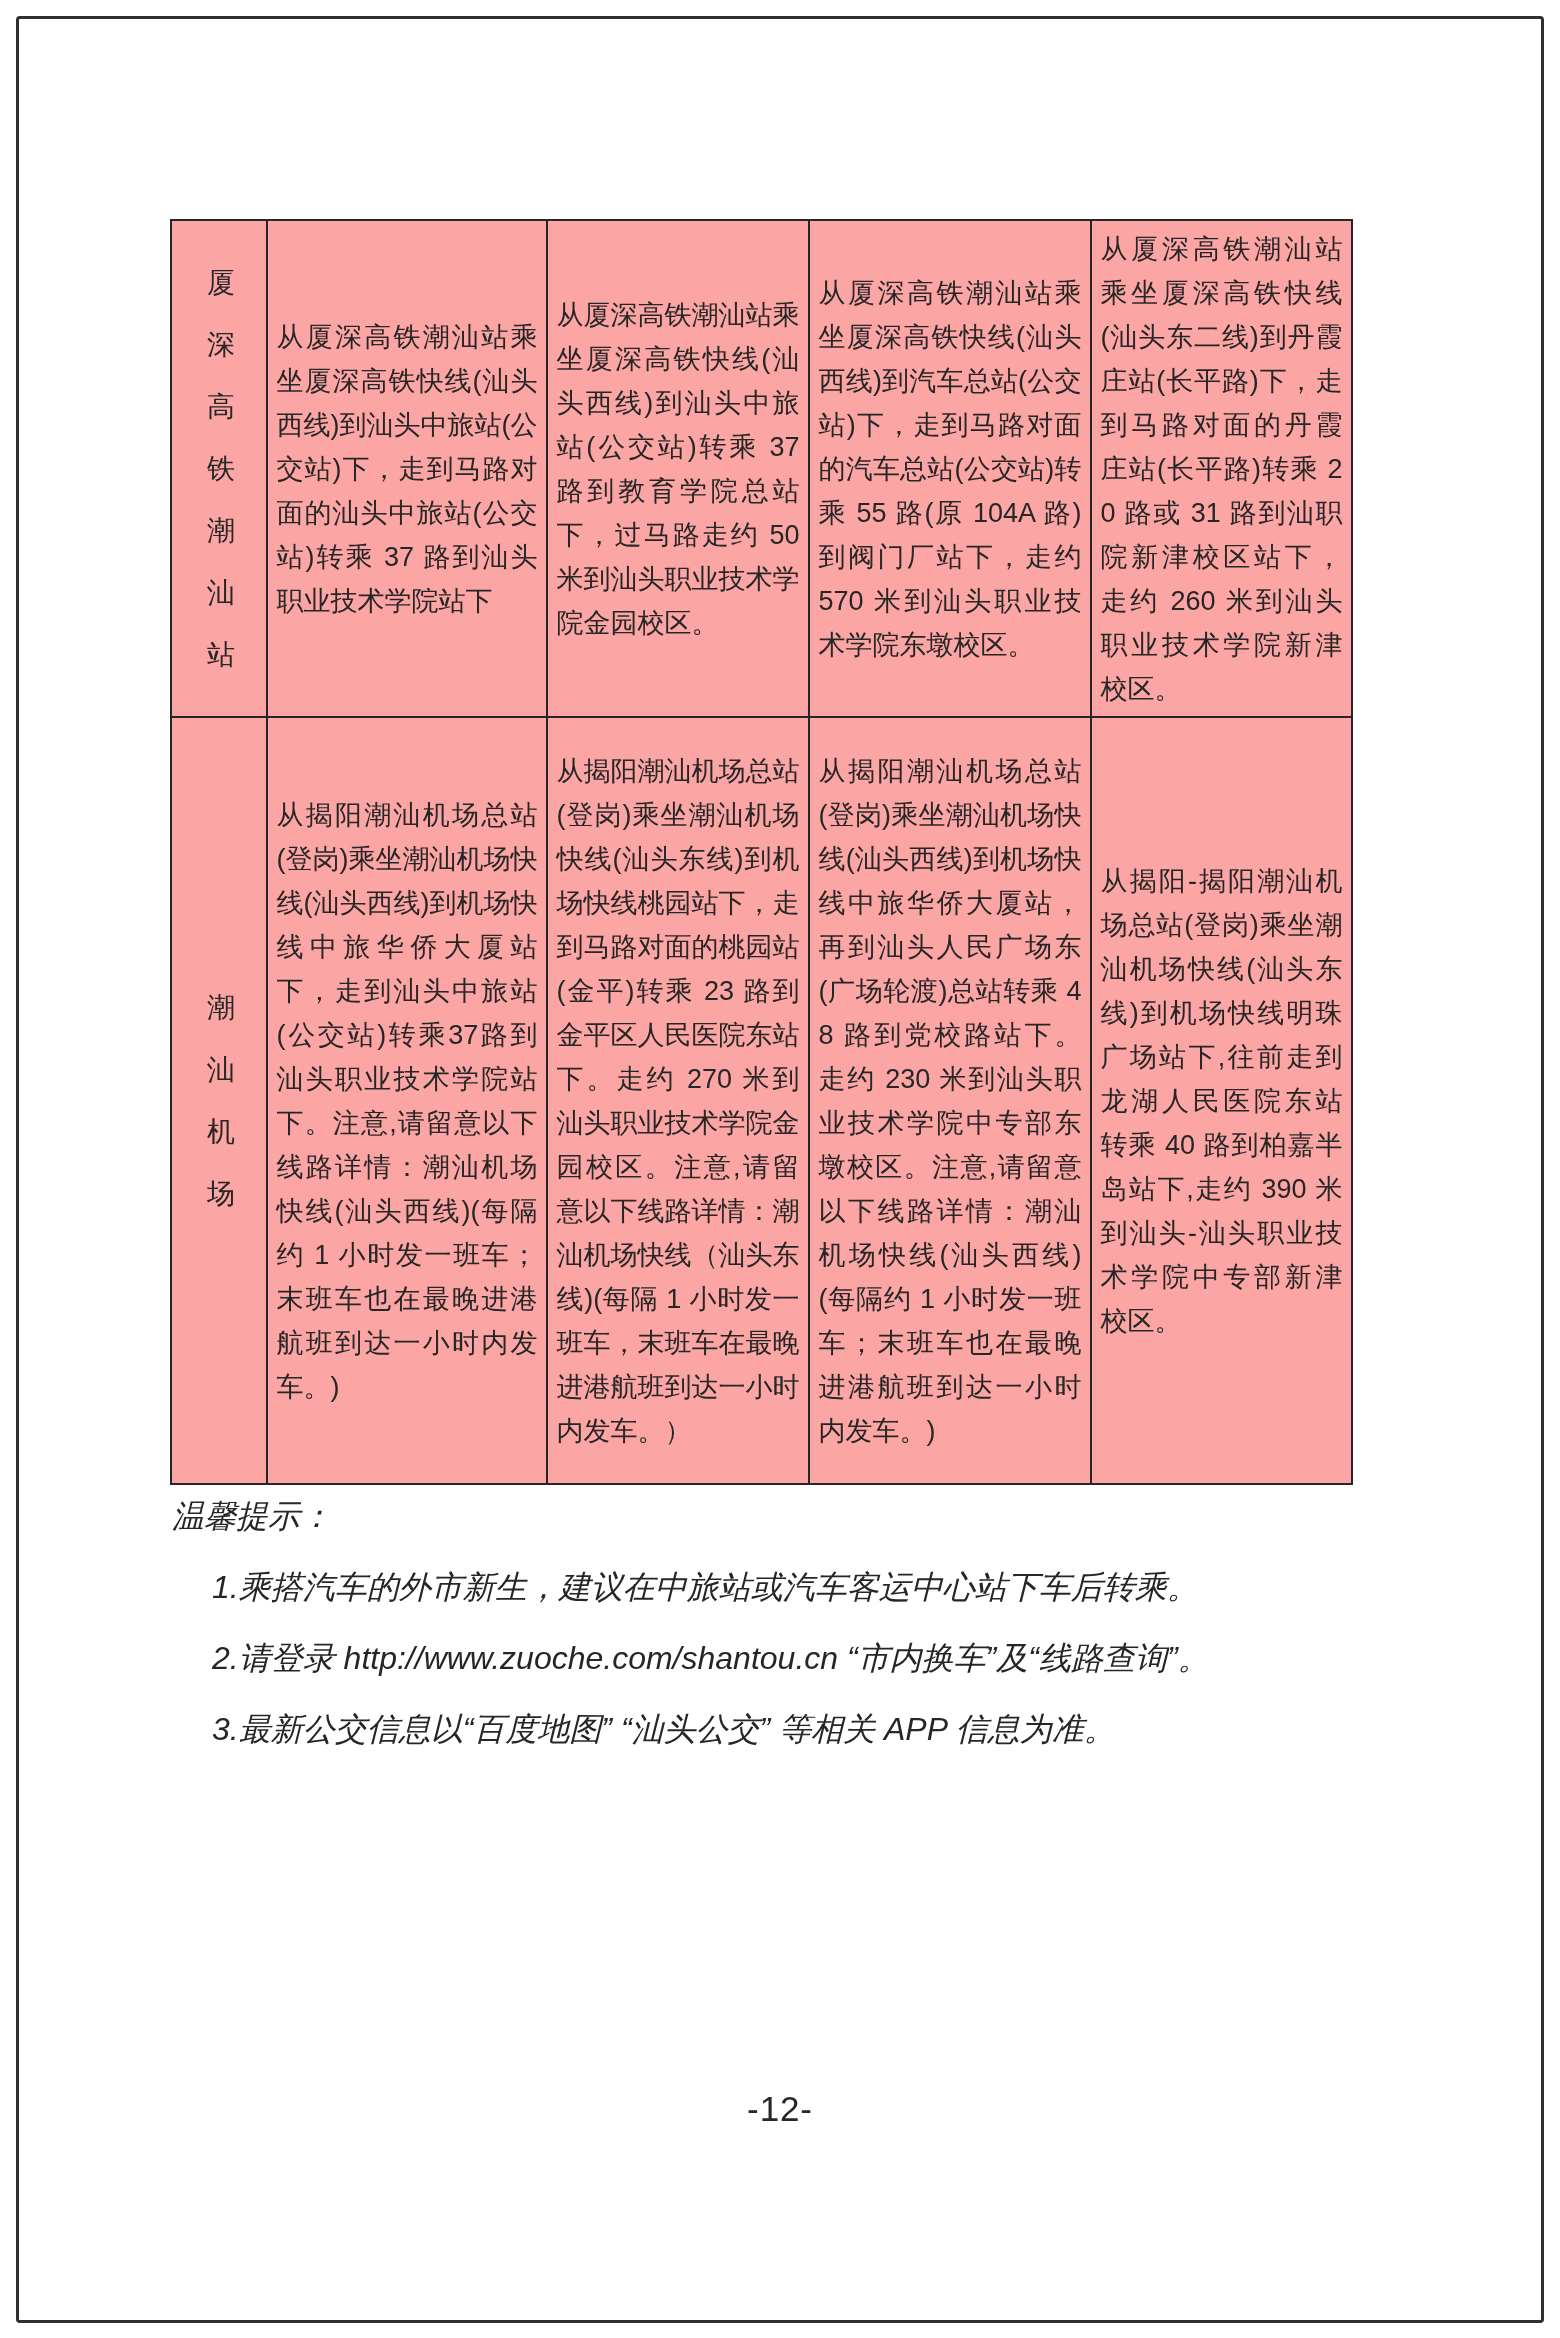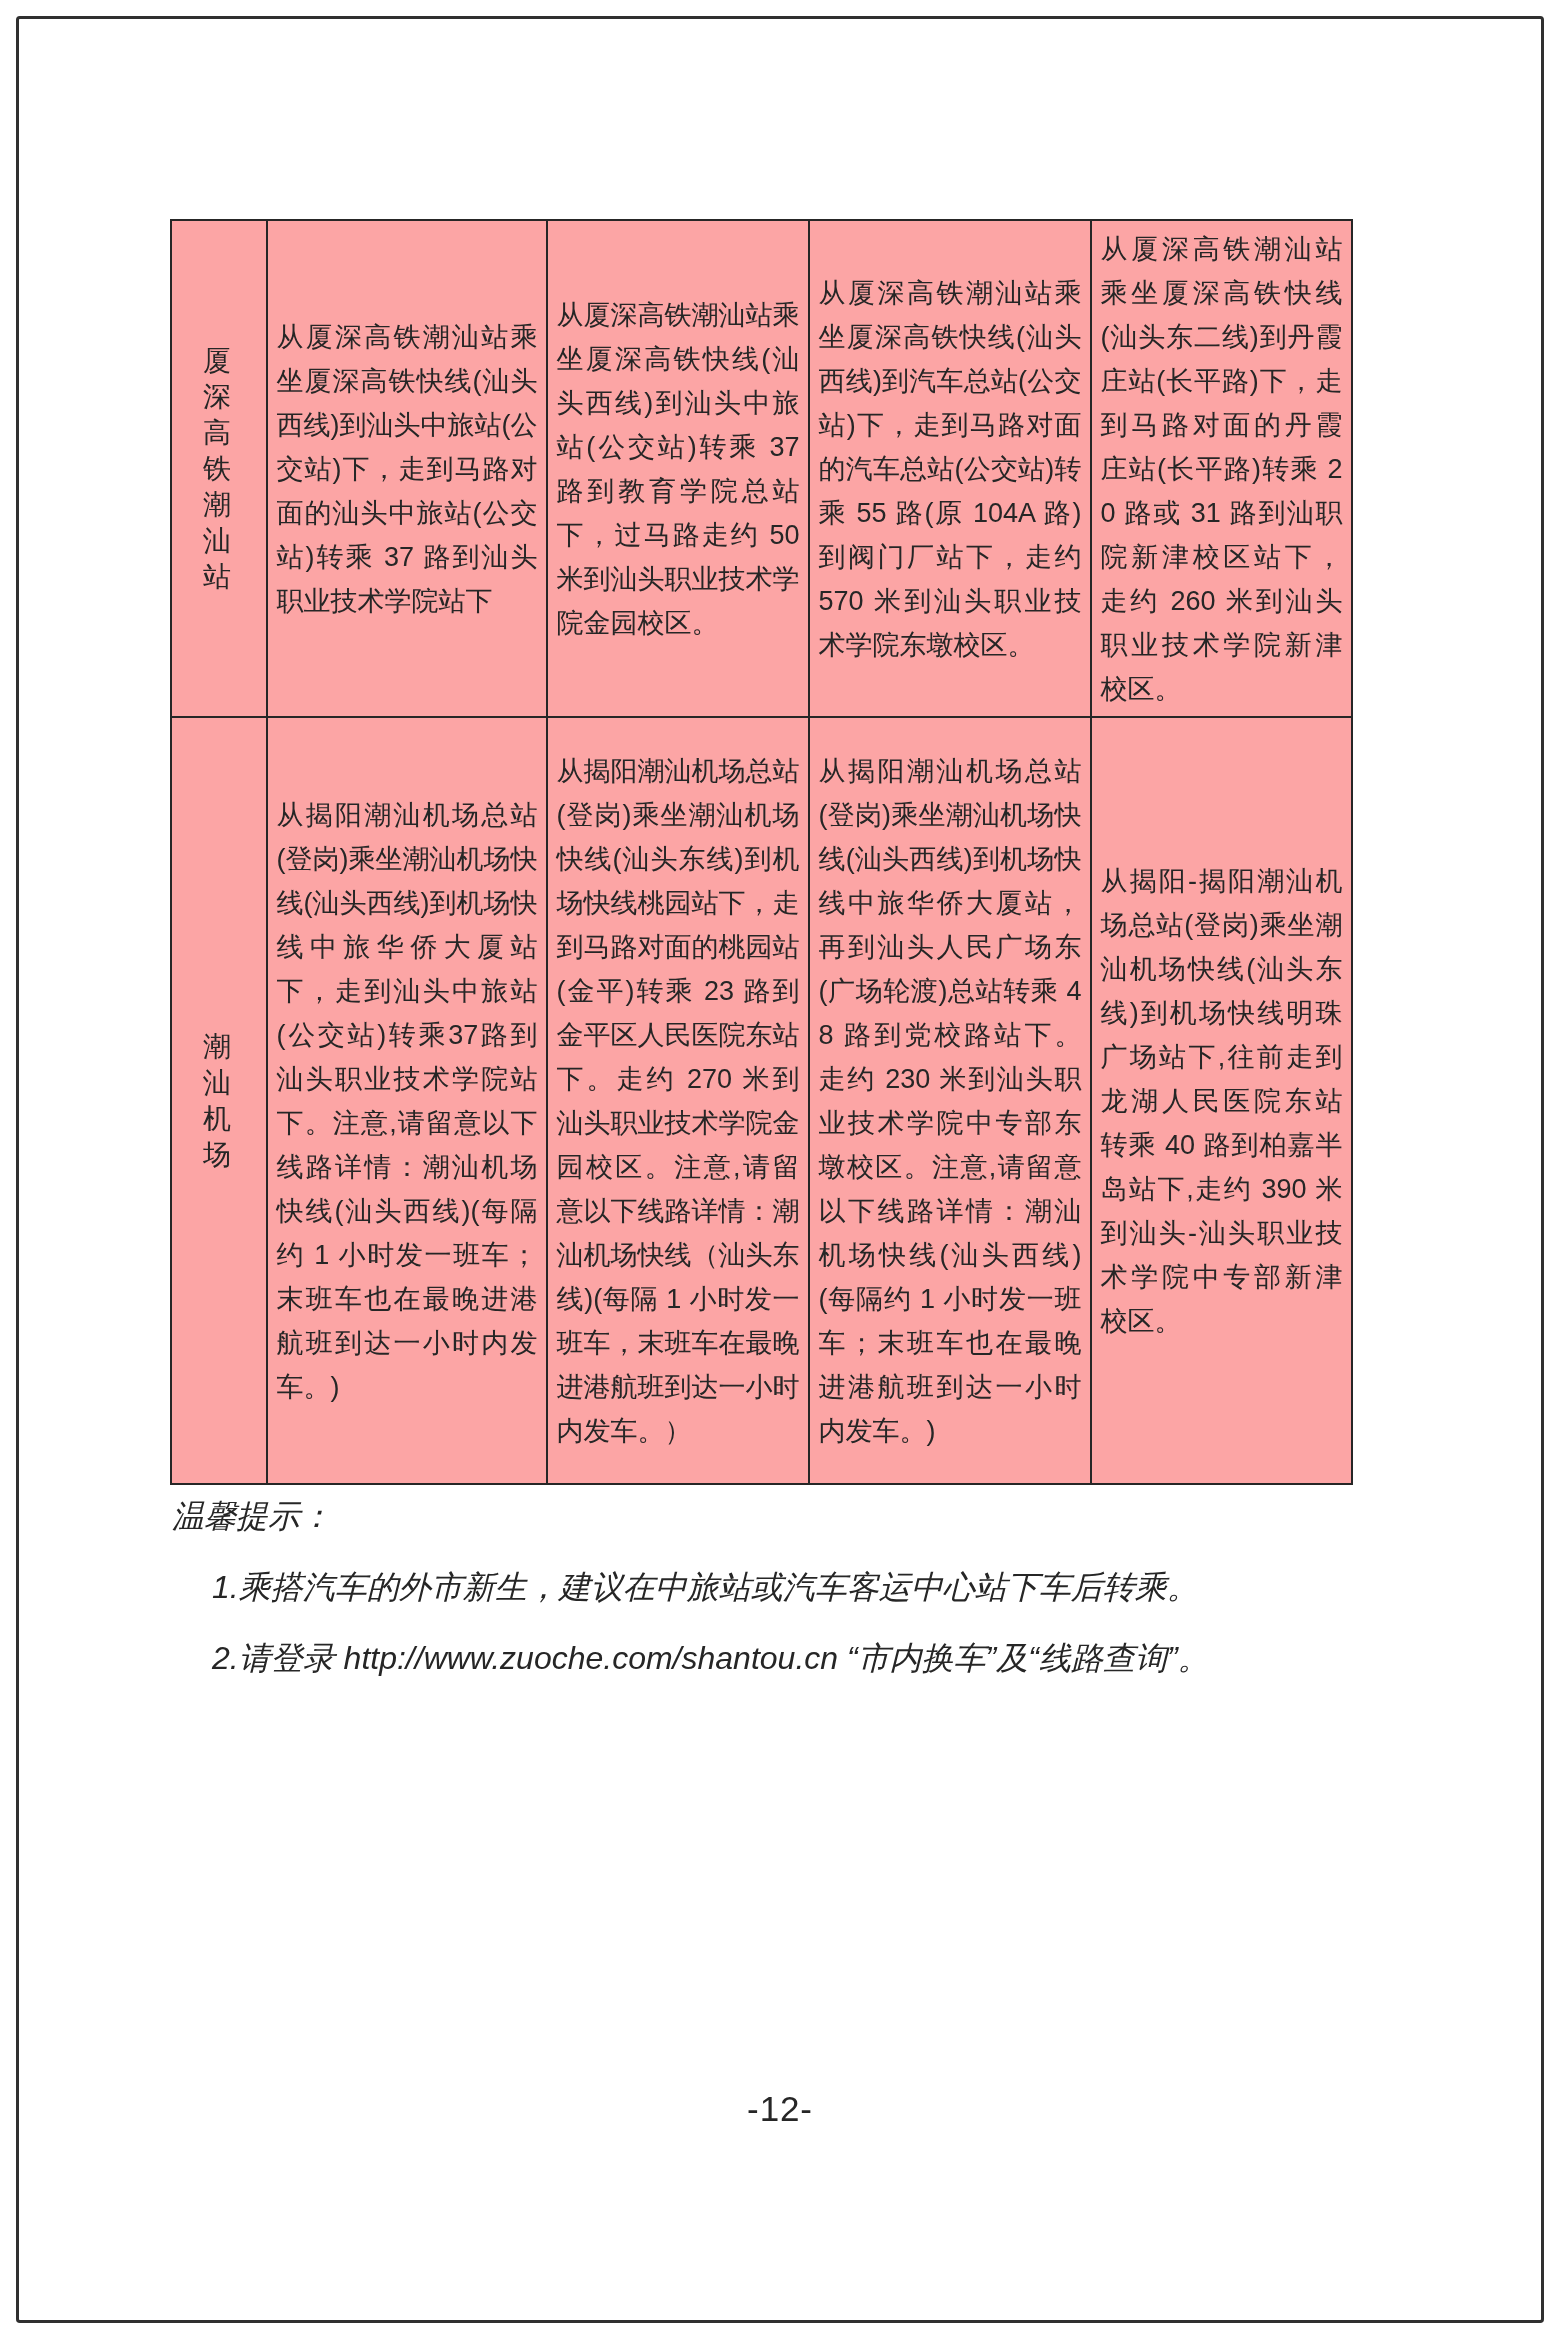--- a/index.html
+++ b/index.html
@@ -33,25 +33,25 @@
   .row-2 { height:767px; }
   .cell-text {
     font-size:27px;
     line-height:44px;
     text-align:justify;
     text-justify:inter-ideograph;
     word-break:break-all;
   }
   .vert-label {
     font-size:28px;
-    line-height:36px;
+    line-height:62px;
     width:32px;
     margin:0 auto;
     word-break:break-all;
-    text-align:left;
+    text-align:right;
   }
   .tips {
     position:absolute; left:172px; top:1495px; width:1252px;font-style:italic;
   }
   .tips-title { font-size:32px; line-height:43px; }
   .tip-item {
     font-size:32px; line-height:43px;
     margin-top:28px; padding-left:40px;
   }
   .page-number {
@@ -109,16 +109,17 @@
         <div class="cell-text">从揭阳-揭阳潮汕机场总站(登岗)乘坐潮汕机场快线(汕头东线)到机场快线明珠广场站下,往前走到龙湖人民医院东站转乘 40 路到柏嘉半岛站下,走约 390 米到汕头-汕头职业技术学院中专部新津校区。</div>
       </td>
     </tr>
   </tbody>
 </table>
 
 <div class="tips">
   <div class="tips-title">温馨提示：</div>
   <div class="tip-item">1.乘搭汽车的外市新生，建议在中旅站或汽车客运中心站下车后转乘。</div>
   <div class="tip-item">2.请登录 http://www.zuoche.com/shantou.cn “市内换车”及“线路查询”。</div>
+  <div class="tip-item">3.最新公交信息以“百度地图” “汕头公交” 等相关 APP 信息为准。</div>
 </div>
 
 <div class="page-number">-12-</div>
 
 
 </body></html>

